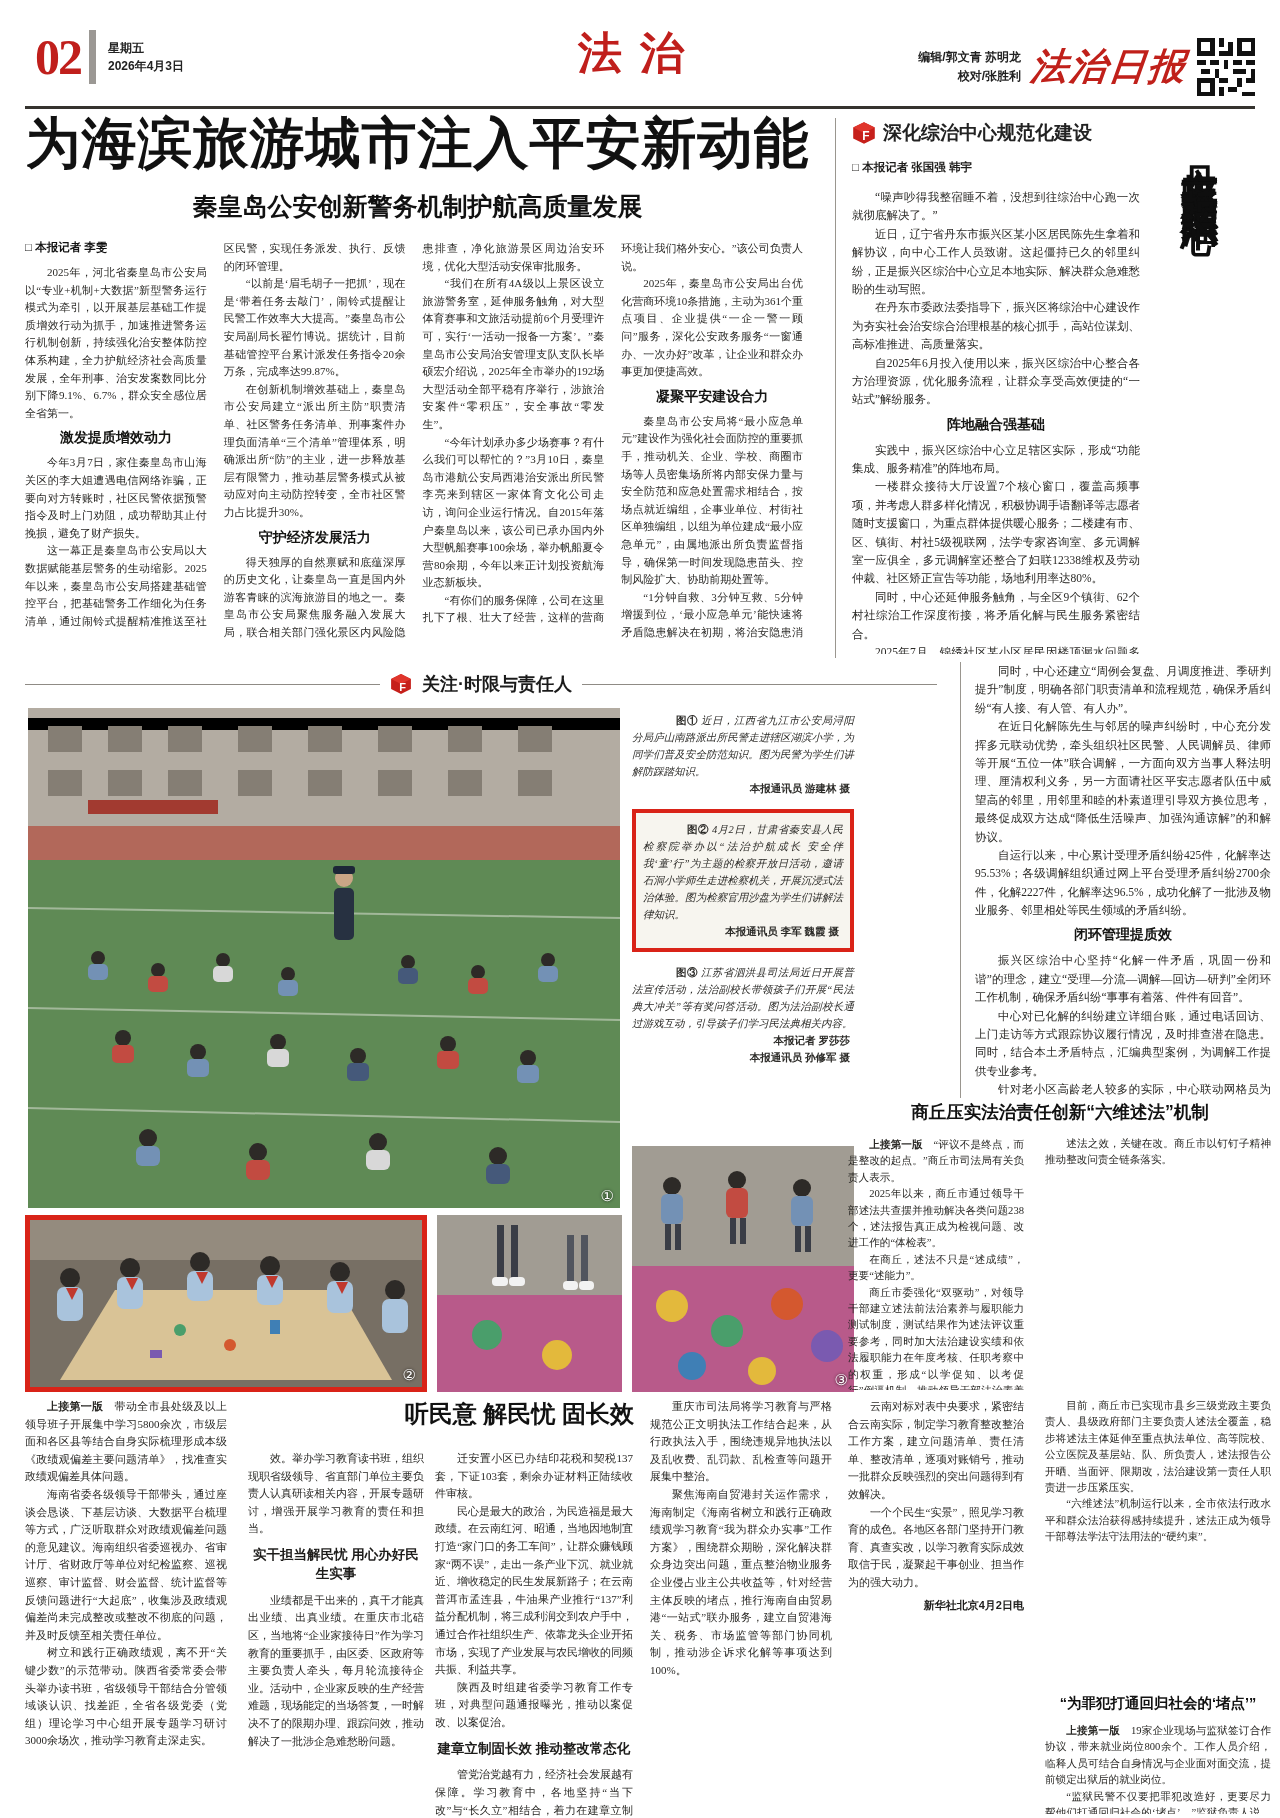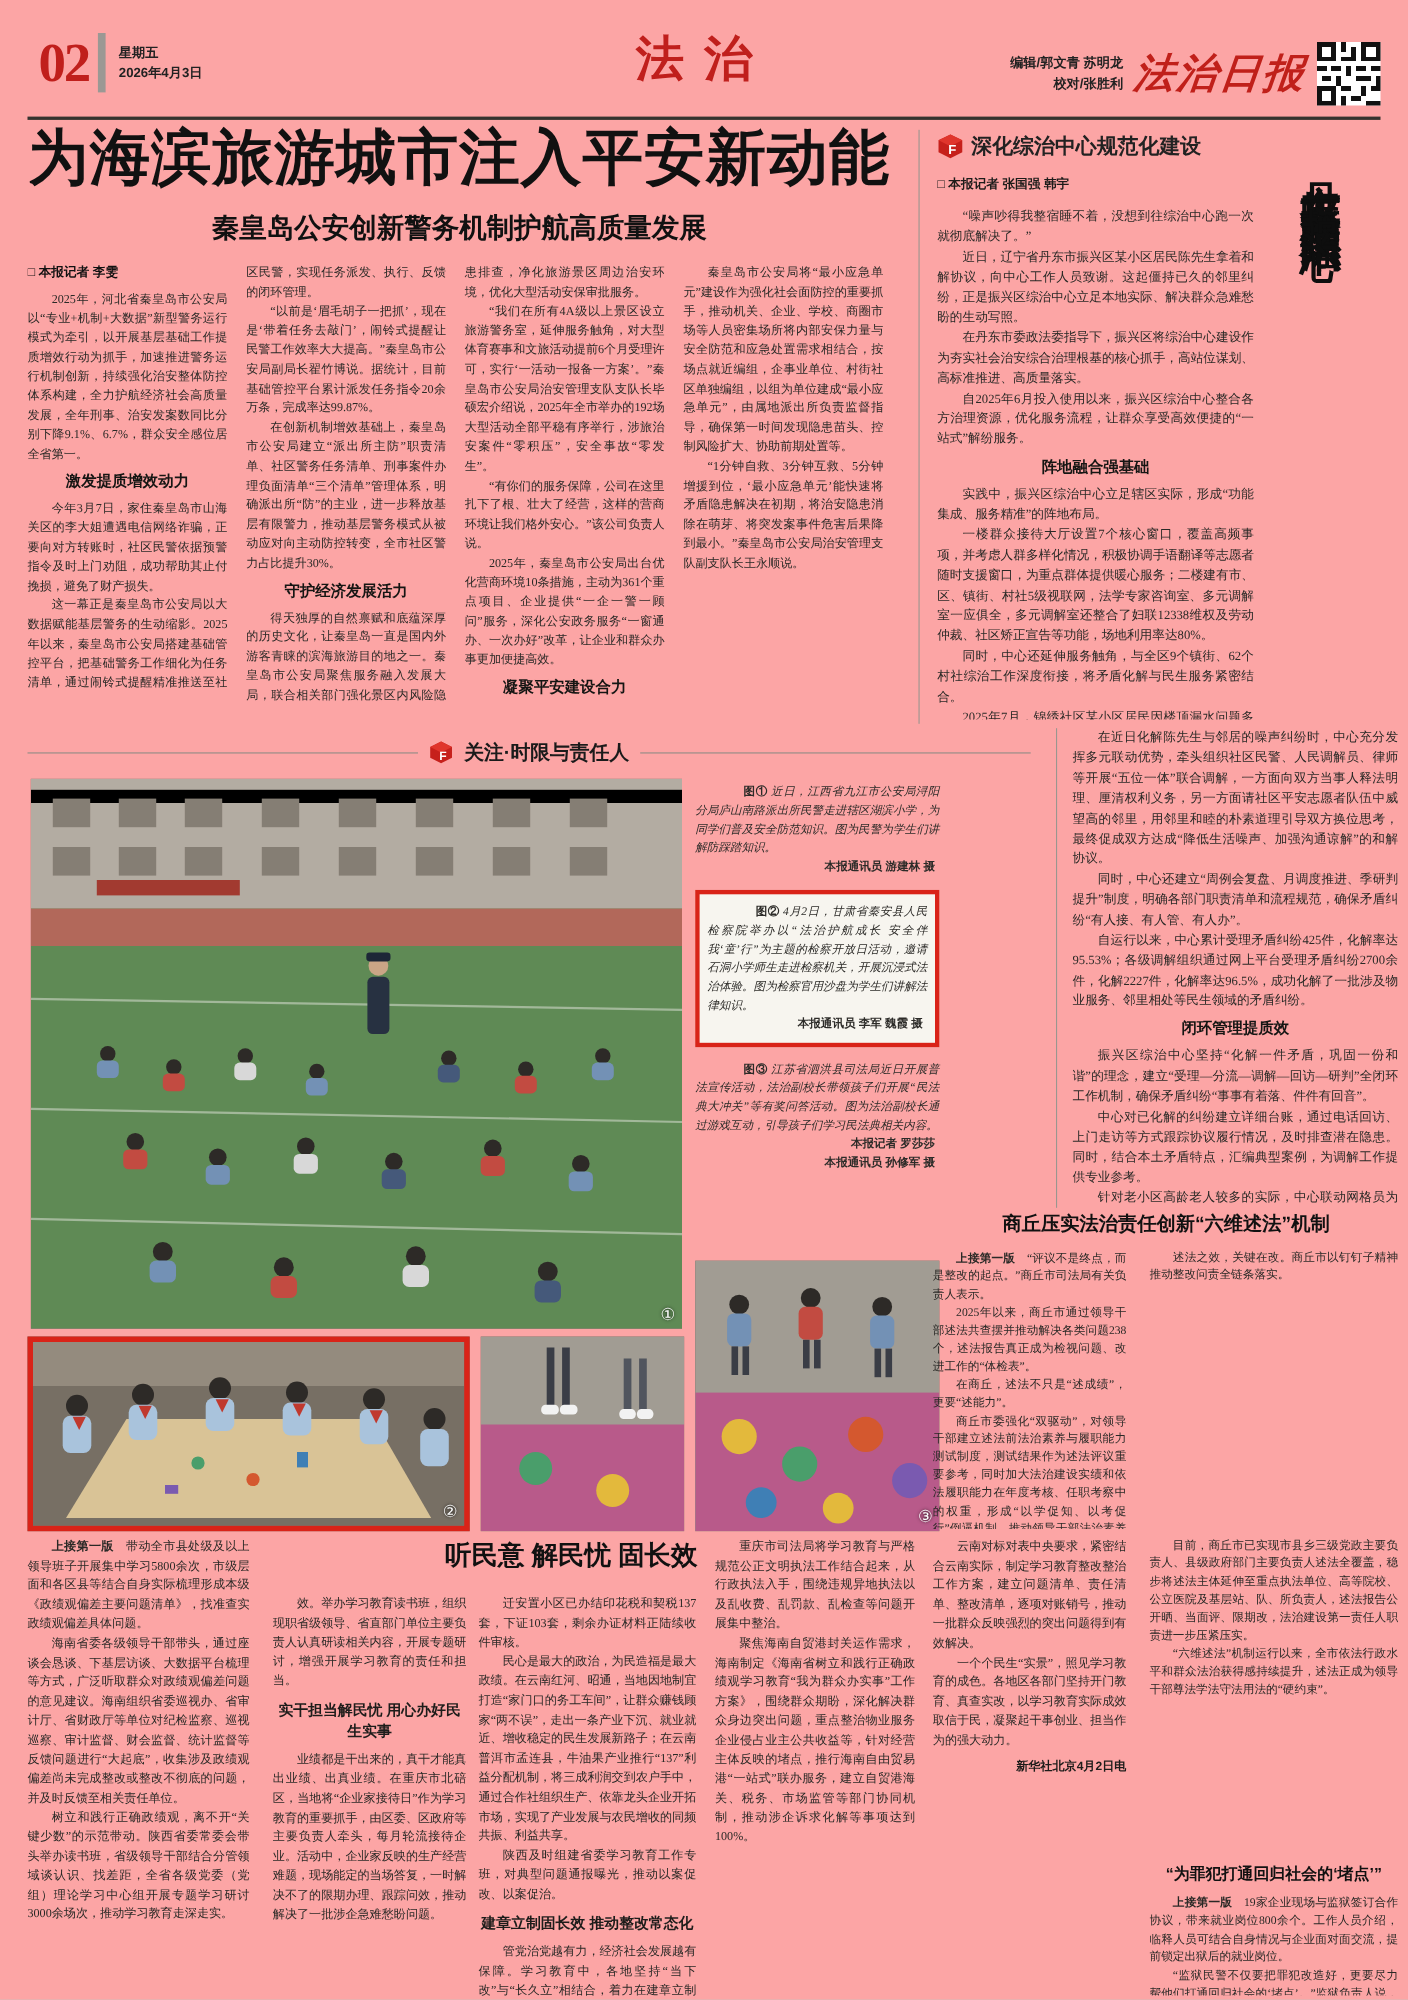--- a/index.html
+++ b/index.html
@@ -1,16 +1,16 @@
 <!DOCTYPE html>
 <html><head>
 <meta charset="utf-8">
 <style>
   html,body{margin:0;padding:0;background:#c9c7c2;}
-  .page{position:relative;width:1280px;height:1818px;margin:0 auto;background:#fca5a5;
+  .page{position:relative;width:1280px;height:1818px;margin:0 auto;background:#ffffff;
         font-family:"Liberation Serif","DejaVu Serif",serif;color:#1d1c1a;overflow:hidden;}
   
   .hdr{position:absolute;left:25px;top:24px;width:1230px;height:80px;}
   .hdr-left{position:absolute;left:10px;top:6px;display:flex;align-items:center;}
   .pagenum{color:#c01f1c;font-size:50px;font-weight:bold;line-height:1;letter-spacing:-2px;}
   .pagebar{width:7px;height:54px;background:#9b9894;margin:0 12px 0 8px;}
   .dateblk{font-family:"Liberation Sans","DejaVu Sans",sans-serif;font-size:12px;font-weight:bold;line-height:1.5;color:#222;}
   .secttl{position:absolute;left:0;right:0;top:8px;text-align:center;color:#c01f1c;
           font-size:44px;font-weight:bold;letter-spacing:18px;line-height:1;}
   .hdr-right{position:absolute;right:0;top:14px;display:flex;align-items:center;gap:10px;}
@@ -124,20 +124,21 @@
       <p class="byl">□ 本报记者 李雯</p>
       <p class="para">2025年，河北省秦皇岛市公安局以“专业+机制+大数据”新型警务运行模式为牵引，以开展基层基础工作提质增效行动为抓手，加速推进警务运行机制创新，持续强化治安整体防控体系构建，全力护航经济社会高质量发展，全年刑事、治安发案数同比分别下降9.1%、6.7%，群众安全感位居全省第一。</p>
       <h4 class="xh">激发提质增效动力</h4>
       <p class="para">今年3月7日，家住秦皇岛市山海关区的李大姐遭遇电信网络诈骗，正要向对方转账时，社区民警依据预警指令及时上门劝阻，成功帮助其止付挽损，避免了财产损失。</p>
       <p class="para">这一幕正是秦皇岛市公安局以大数据赋能基层警务的生动缩影。2025年以来，秦皇岛市公安局搭建基础管控平台，把基础警务工作细化为任务清单，通过闹铃式提醒精准推送至社区民警，实现任务派发、执行、反馈的闭环管理。</p>
       <p class="para">“以前是‘眉毛胡子一把抓’，现在是‘带着任务去敲门’，闹铃式提醒让民警工作效率大大提高。”秦皇岛市公安局副局长翟竹博说。据统计，目前基础管控平台累计派发任务指令20余万条，完成率达99.87%。</p>
       <p class="para">在创新机制增效基础上，秦皇岛市公安局建立“派出所主防”职责清单、社区警务任务清单、刑事案件办理负面清单“三个清单”管理体系，明确派出所“防”的主业，进一步释放基层有限警力，推动基层警务模式从被动应对向主动防控转变，全市社区警力占比提升30%。</p>
       <h4 class="xh">守护经济发展活力</h4>
       <p class="para">得天独厚的自然禀赋和底蕴深厚的历史文化，让秦皇岛一直是国内外游客青睐的滨海旅游目的地之一。秦皇岛市公安局聚焦服务融入发展大局，联合相关部门强化景区内风险隐患排查，净化旅游景区周边治安环境，优化大型活动安保审批服务。</p>
       <p class="para">“我们在所有4A级以上景区设立旅游警务室，延伸服务触角，对大型体育赛事和文旅活动提前6个月受理许可，实行‘一活动一报备一方案’。”秦皇岛市公安局治安管理支队支队长毕硕宏介绍说，2025年全市举办的192场大型活动全部平稳有序举行，涉旅治安案件“零积压”，安全事故“零发生”。</p>
+      <p class="para">“今年计划承办多少场赛事？有什么我们可以帮忙的？”3月10日，秦皇岛市港航公安局西港治安派出所民警李亮来到辖区一家体育文化公司走访，询问企业运行情况。自2015年落户秦皇岛以来，该公司已承办国内外大型帆船赛事100余场，举办帆船夏令营80余期，今年以来正计划投资航海业态新板块。</p>
       <p class="para">“有你们的服务保障，公司在这里扎下了根、壮大了经营，这样的营商环境让我们格外安心。”该公司负责人说。</p>
       <p class="para">2025年，秦皇岛市公安局出台优化营商环境10条措施，主动为361个重点项目、企业提供“一企一警一顾问”服务，深化公安政务服务“一窗通办、一次办好”改革，让企业和群众办事更加便捷高效。</p>
       <h4 class="xh">凝聚平安建设合力</h4>
       <p class="para">秦皇岛市公安局将“最小应急单元”建设作为强化社会面防控的重要抓手，推动机关、企业、学校、商圈市场等人员密集场所将内部安保力量与安全防范和应急处置需求相结合，按场点就近编组，企事业单位、村街社区单独编组，以组为单位建成“最小应急单元”，由属地派出所负责监督指导，确保第一时间发现隐患苗头、控制风险扩大、协助前期处置等。</p>
       <p class="para">“1分钟自救、3分钟互救、5分钟增援到位，‘最小应急单元’能快速将矛盾隐患解决在初期，将治安隐患消除在萌芽、将突发案事件危害后果降到最小。”秦皇岛市公安局治安管理支队副支队长王永顺说。</p>
     </div>
   <div class="vline" style="left:835px;top:118px;height:540px;"></div>
 
   <div class="kicker">
     <svg class="icon-cube" width="24" height="24" viewBox="0 0 20 20">
@@ -154,22 +155,22 @@
       <p class="para">在丹东市委政法委指导下，振兴区将综治中心建设作为夯实社会治安综合治理根基的核心抓手，高站位谋划、高标准推进、高质量落实。</p>
       <p class="para">自2025年6月投入使用以来，振兴区综治中心整合各方治理资源，优化服务流程，让群众享受高效便捷的“一站式”解纷服务。</p>
       <h4 class="xh">阵地融合强基础</h4>
       <p class="para">实践中，振兴区综治中心立足辖区实际，形成“功能集成、服务精准”的阵地布局。</p>
       <p class="para">一楼群众接待大厅设置7个核心窗口，覆盖高频事项，并考虑人群多样化情况，积极协调手语翻译等志愿者随时支援窗口，为重点群体提供暖心服务；二楼建有市、区、镇街、村社5级视联网，法学专家咨询室、多元调解室一应俱全，多元调解室还整合了妇联12338维权及劳动仲裁、社区矫正宣告等功能，场地利用率达80%。</p>
       <p class="para">同时，中心还延伸服务触角，与全区9个镇街、62个村社综治工作深度衔接，将矛盾化解与民生服务紧密结合。</p>
       <p class="para">2025年7月，锦绣社区某小区居民因楼顶漏水问题多次投诉，中心组织镇街联合社区、物业、居民代表召开“平安议事会”，通过议事协调机制，现场勘查、共同研判，最终推动物业完成楼顶漏点排查维修、重新铺设沥青面，彻底解决了困扰居民的“顽疾”。</p>
     </div>
   <div class="dd-vert">丹东振兴区高标准建强综治中心</div>
   <div class="dd-part2 colflow">
+      <p class="para">同时，中心还建立“周例会复盘、月调度推进、季研判提升”制度，明确各部门职责清单和流程规范，确保矛盾纠纷“有人接、有人管、有人办”。</p>
       <p class="para">在近日化解陈先生与邻居的噪声纠纷时，中心充分发挥多元联动优势，牵头组织社区民警、人民调解员、律师等开展“五位一体”联合调解，一方面向双方当事人释法明理、厘清权利义务，另一方面请社区平安志愿者队伍中威望高的邻里，用邻里和睦的朴素道理引导双方换位思考，最终促成双方达成“降低生活噪声、加强沟通谅解”的和解协议。</p>
-      <p class="para">同时，中心还建立“周例会复盘、月调度推进、季研判提升”制度，明确各部门职责清单和流程规范，确保矛盾纠纷“有人接、有人管、有人办”。</p>
       <p class="para">自运行以来，中心累计受理矛盾纠纷425件，化解率达95.53%；各级调解组织通过网上平台受理矛盾纠纷2700余件，化解2227件，化解率达96.5%，成功化解了一批涉及物业服务、邻里相处等民生领域的矛盾纠纷。</p>
       <h4 class="xh">闭环管理提质效</h4>
       <p class="para">振兴区综治中心坚持“化解一件矛盾，巩固一份和谐”的理念，建立“受理—分流—调解—回访—研判”全闭环工作机制，确保矛盾纠纷“事事有着落、件件有回音”。</p>
       <p class="para">中心对已化解的纠纷建立详细台账，通过电话回访、上门走访等方式跟踪协议履行情况，及时排查潜在隐患。同时，结合本土矛盾特点，汇编典型案例，为调解工作提供专业参考。</p>
       <p class="para">针对老小区高龄老人较多的实际，中心联动网格员为行动不便的群众提供上门调解服务；针对商圈矛盾特点，建立“平安哨点”，参与商圈矛盾上报、治安巡逻，推动纠纷就地发现、就地化解；针对邻里纠纷多发情况，通过社区宣讲、“开放日”活动等形式，普及矛盾化解渠道，从源头减少矛盾发生。</p>
     </div>
   <div class="vline" style="left:960px;top:662px;height:436px;"></div>
 
   <div class="focus-ttl">
     <div class="ln"></div>

